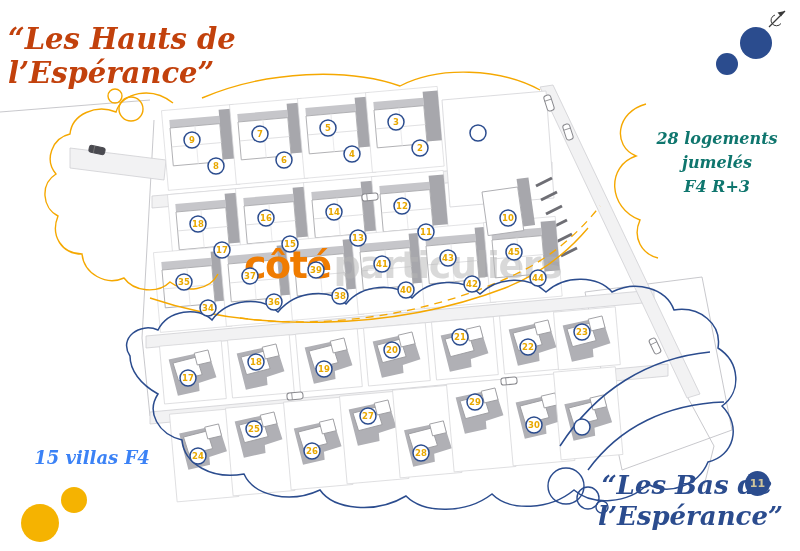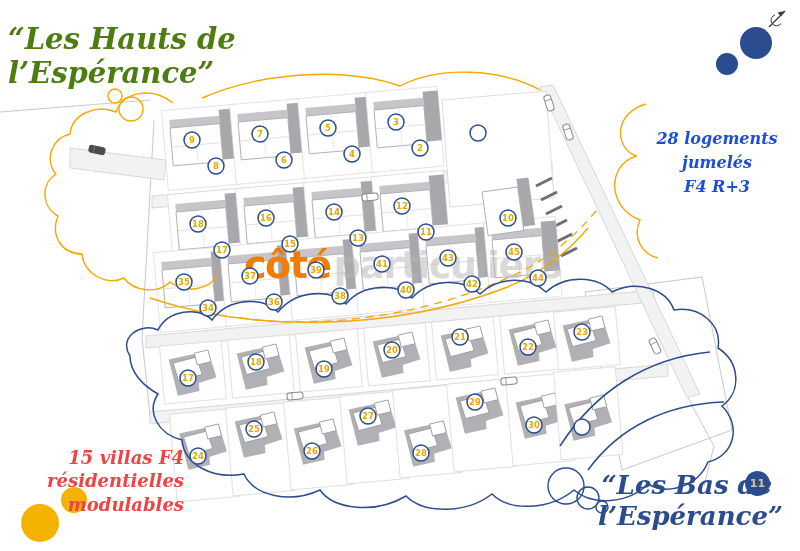--- a/index.html
+++ b/index.html
@@ -416,33 +416,32 @@
       <text x="368" y="419" text-anchor="middle" font-size="8.5" font-weight="bold" fill="#E9A800" font-family="&quot;DejaVu Sans&quot;,sans-serif">27</text>
       <circle cx="421" cy="453" r="8" fill="#FFFFFF" stroke="#2B4C8E" stroke-width="1.5"></circle>
       <text x="421" y="456" text-anchor="middle" font-size="8.5" font-weight="bold" fill="#E9A800" font-family="&quot;DejaVu Sans&quot;,sans-serif">28</text>
       <circle cx="475" cy="402" r="8" fill="#FFFFFF" stroke="#2B4C8E" stroke-width="1.5"></circle>
       <text x="475" y="405" text-anchor="middle" font-size="8.5" font-weight="bold" fill="#E9A800" font-family="&quot;DejaVu Sans&quot;,sans-serif">29</text>
       <circle cx="534" cy="425" r="8" fill="#FFFFFF" stroke="#2B4C8E" stroke-width="1.5"></circle>
       <text x="534" y="428" text-anchor="middle" font-size="8.5" font-weight="bold" fill="#E9A800" font-family="&quot;DejaVu Sans&quot;,sans-serif">30</text>
       <circle cx="582" cy="427" r="8" fill="#FFFFFF" stroke="#2B4C8E" stroke-width="1.5"></circle>
     </svg>
 
-  <div id="title-hauts" class="script-text" style="color: #4d7c0f;">
+  <div id="title-hauts" class="script-text" style="color: #c2410c;">
     <div>“Les Hauts de</div>
     <div>l’Espérance”</div>
   </div>
 
-  <div id="annot-right" class="script-text" style="color: #1d4ed8;">
+  <div id="annot-right" class="script-text" style="color: #0f766e;">
     <div>28 logements jumelés</div>
     <div>F4 R+3</div>
   </div>
 
-  <div id="annot-left" class="script-text" style="color: #ef4444; text-align: right;">
+  <div id="annot-left" class="script-text" style="color: #3b82f6;">
     <div>15 villas F4</div>
-    <div>résidentielles modulables</div>
   </div>
 
   <div id="title-bas" class="script-text" style="color: rgb(43, 76, 142);">
     <div>“Les Bas de</div>
     <div>l’Espérance”</div>
   </div>
 
   <div id="page-badge" style="background: rgb(43, 76, 142); color: rgb(207, 196, 154);">11</div>
 
   <svg id="compass" width="30" height="30">

